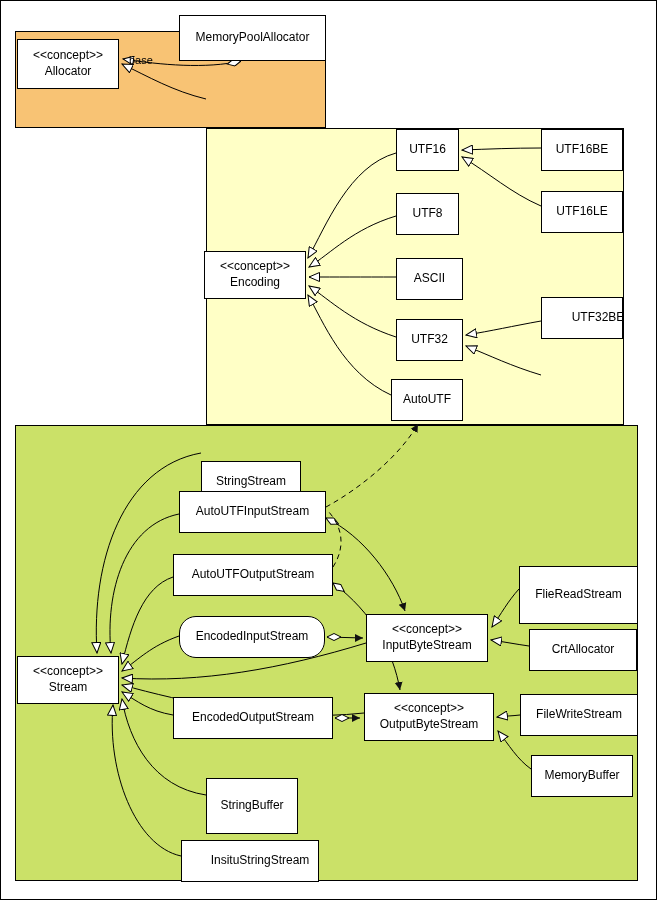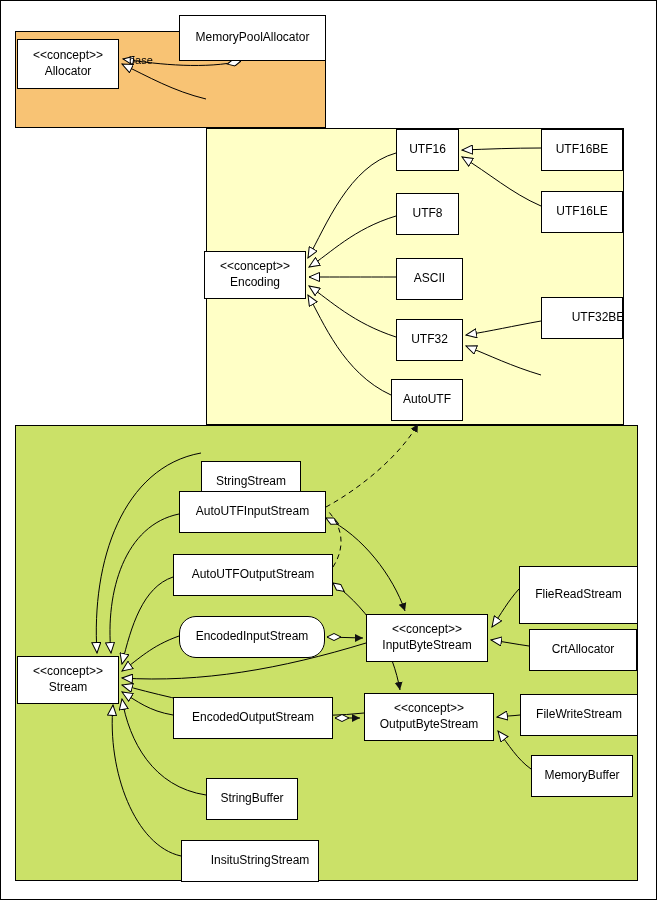--- a/index.html
+++ b/index.html
@@ -118,18 +118,18 @@
   <div class="node" style="left:365px; top:613px; width:122px; height:48px;">&lt;&lt;concept&gt;&gt;
 InputByteStream</div>
   <div class="node" style="left:528px; top:628px; width:108px; height:42px;">CrtAllocator</div>
   <div class="node" style="left:16px;  top:655px; width:102px; height:48px;">&lt;&lt;concept&gt;&gt;
 Stream</div>
   <div class="node" style="left:172px; top:696px; width:160px; height:42px;">EncodedOutputStream</div>
   <div class="node" style="left:363px; top:692px; width:130px; height:48px;">&lt;&lt;concept&gt;&gt;
 OutputByteStream</div>
   <div class="node" style="left:519px; top:693px; width:118px; height:42px;">FileWriteStream</div>
   <div class="node" style="left:530px; top:754px; width:102px; height:42px;">MemoryBuffer</div>
-  <div class="node" style="left:205px; top:777px; width:92px;  height:42px;">StringBuffer</div>
+  <div class="node" style="left:205px; top:777px; width:92px;  height:56px;">StringBuffer</div>
   <div class="node" style="left:180px; top:839px; width:138px; height:42px;padding-left:20px;">InsituStringStream</div>
 
   <div class="edge-label" style="left:128px; top:53px;">base</div>
 
 </div>
 
 </body></html>

